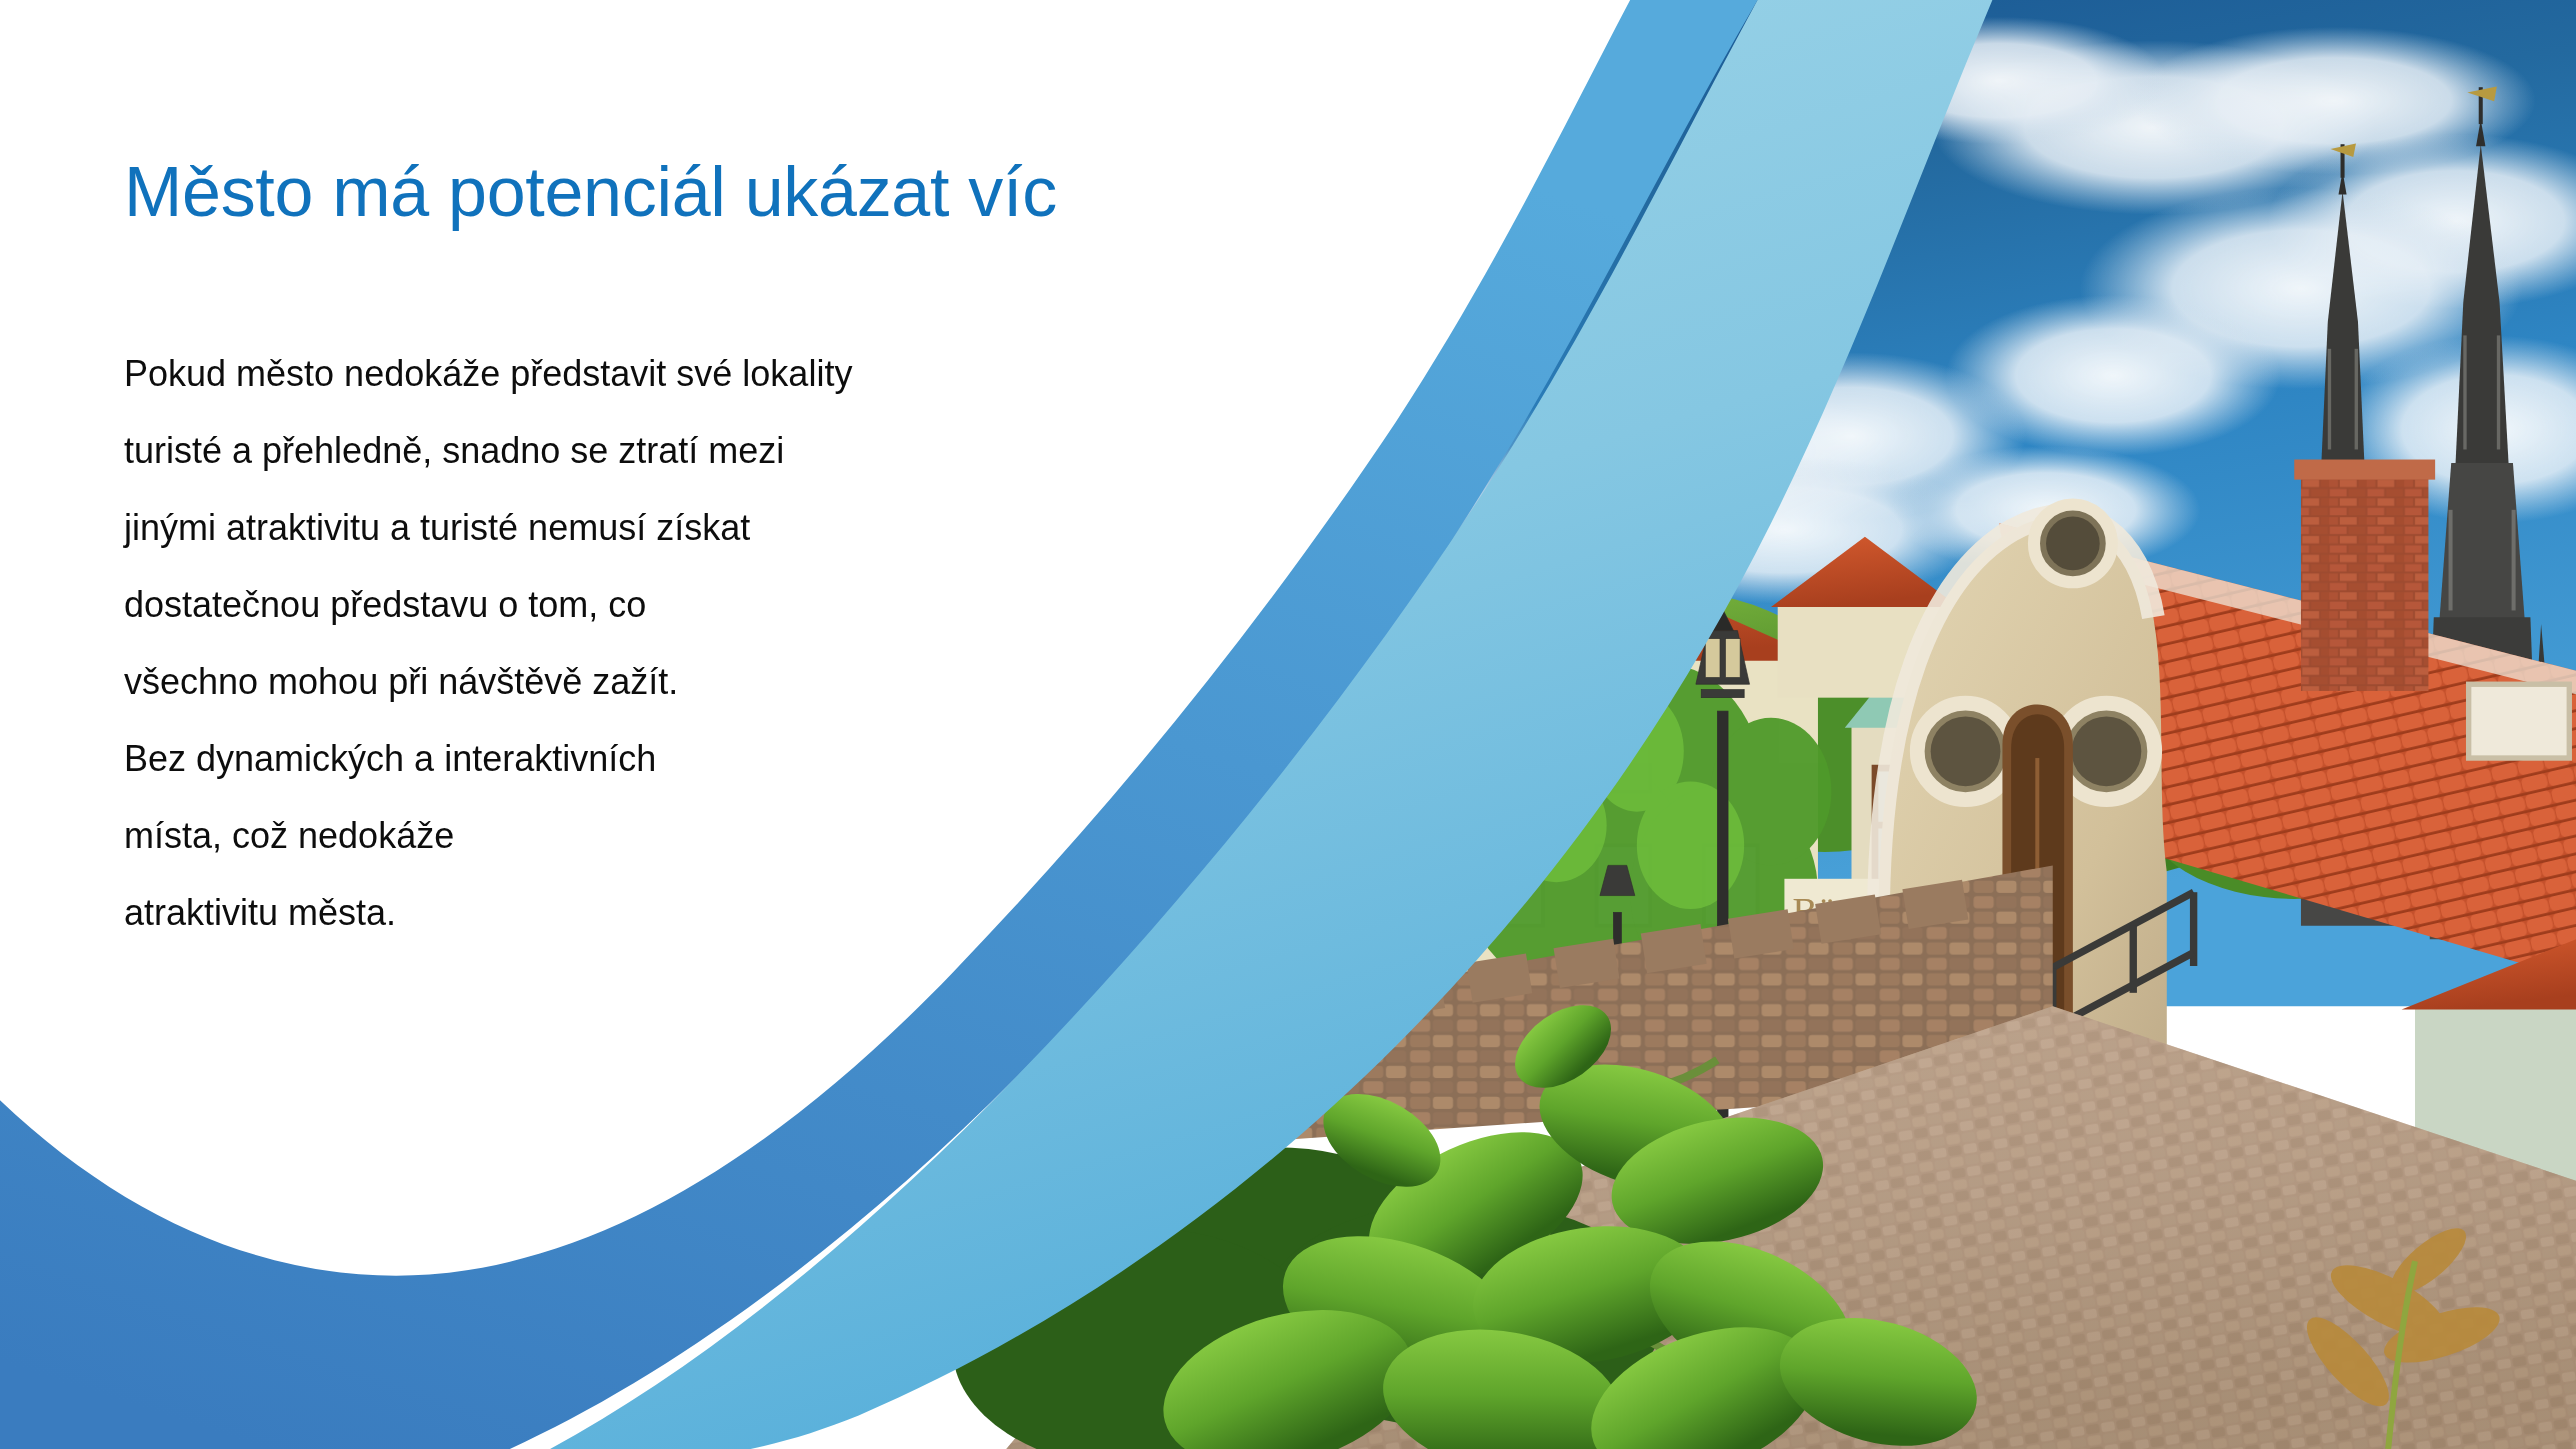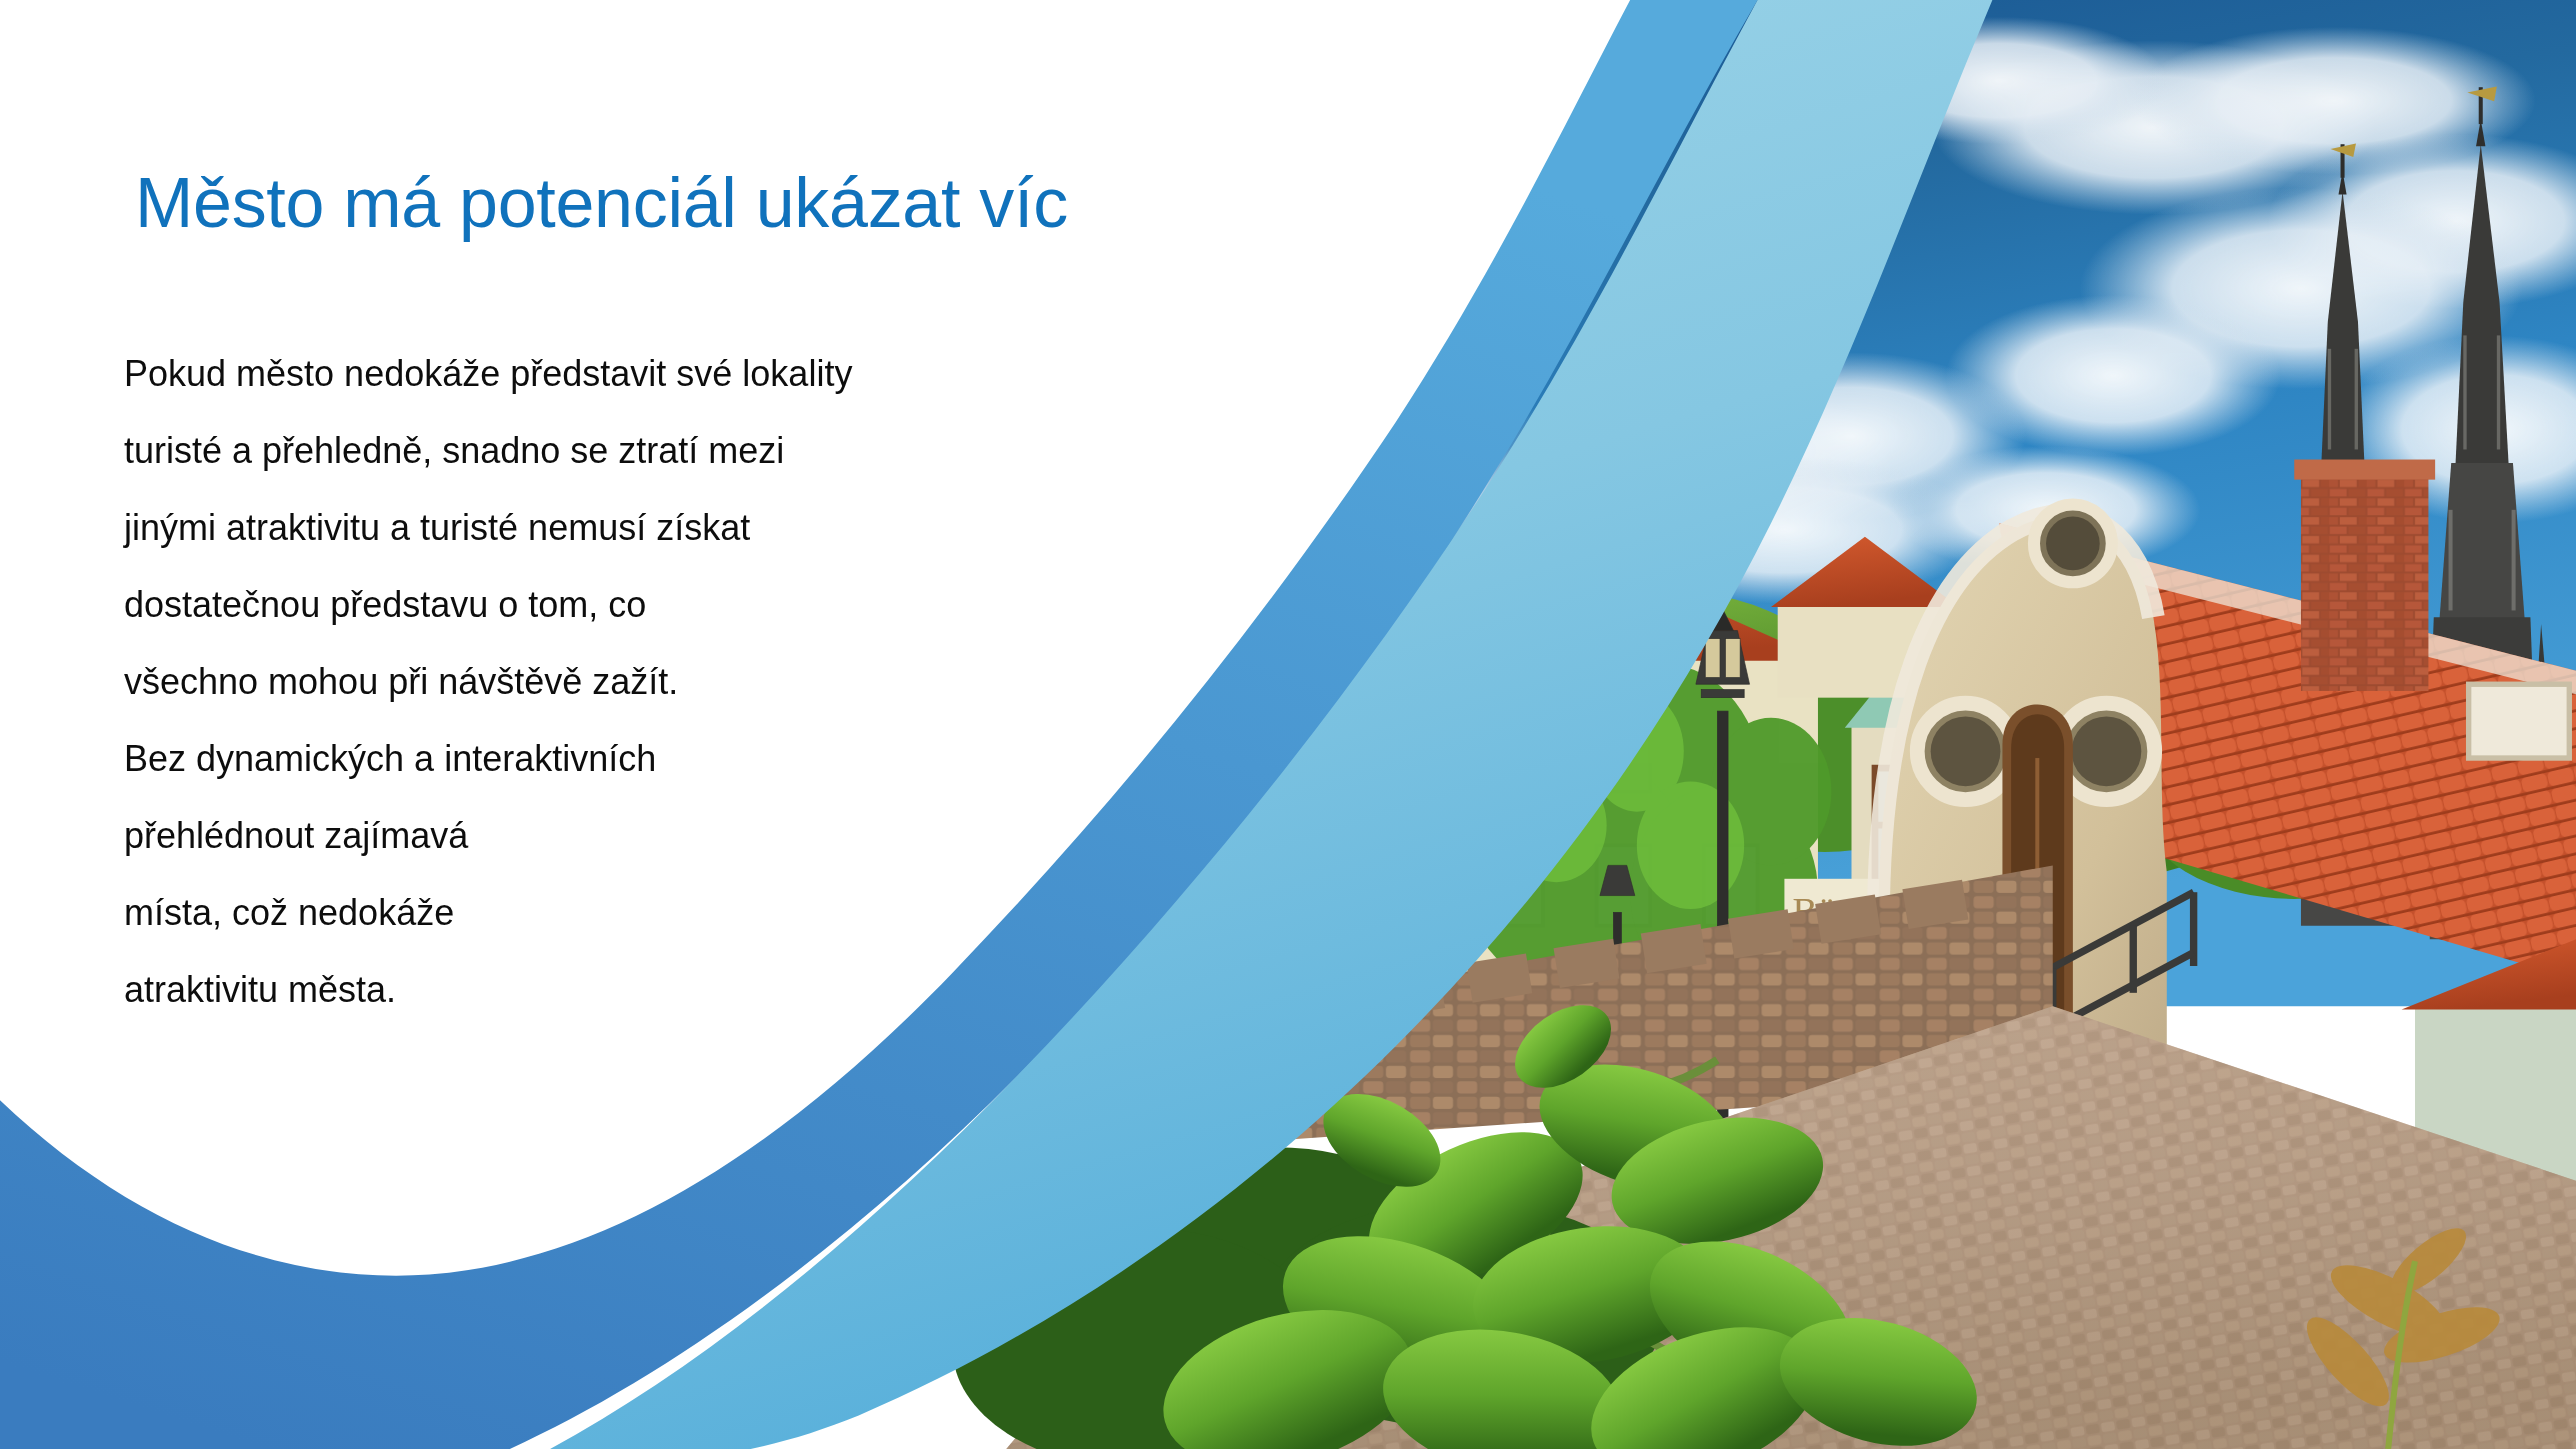--- a/index.html
+++ b/index.html
@@ -41,21 +41,21 @@
     z-index: 5;
     pointer-events: none;
   }
   #text-layer > * { pointer-events: auto; }
 
   #slide-title {
     position: absolute;
     left: 124px;
     top: 156px;
     width: 1275px;
-    margin: 11px;
+    margin: 0;
     font-family: "Liberation Sans", "DejaVu Sans", sans-serif;
     font-weight: 400;
     font-size: 70px;
     line-height: 1.05;
     letter-spacing: -0.3px;
     color: #1072BC;
     white-space: nowrap;
   }
 
   #slide-body {
@@ -457,21 +457,20 @@
 
     <h1 id="slide-title">Město má potenciál ukázat víc</h1>
 
     <div id="slide-body">
       <p>Pokud město nedokáže představit své lokality</p>
       <p>turisté a přehledně, snadno se ztratí mezi</p>
       <p>jinými atraktivitu a turisté nemusí získat</p>
       <p>dostatečnou představu o tom, co</p>
       <p>všechno mohou při návštěvě zažít.</p>
       <p>Bez dynamických a interaktivních</p>
-      <p>přehlédnout zajímavá</p>
       <p>místa, což nedokáže</p>
       <p>atraktivitu města.</p>
     </div>
 
   </div>
 
 </div>
 
 
 </body></html>

